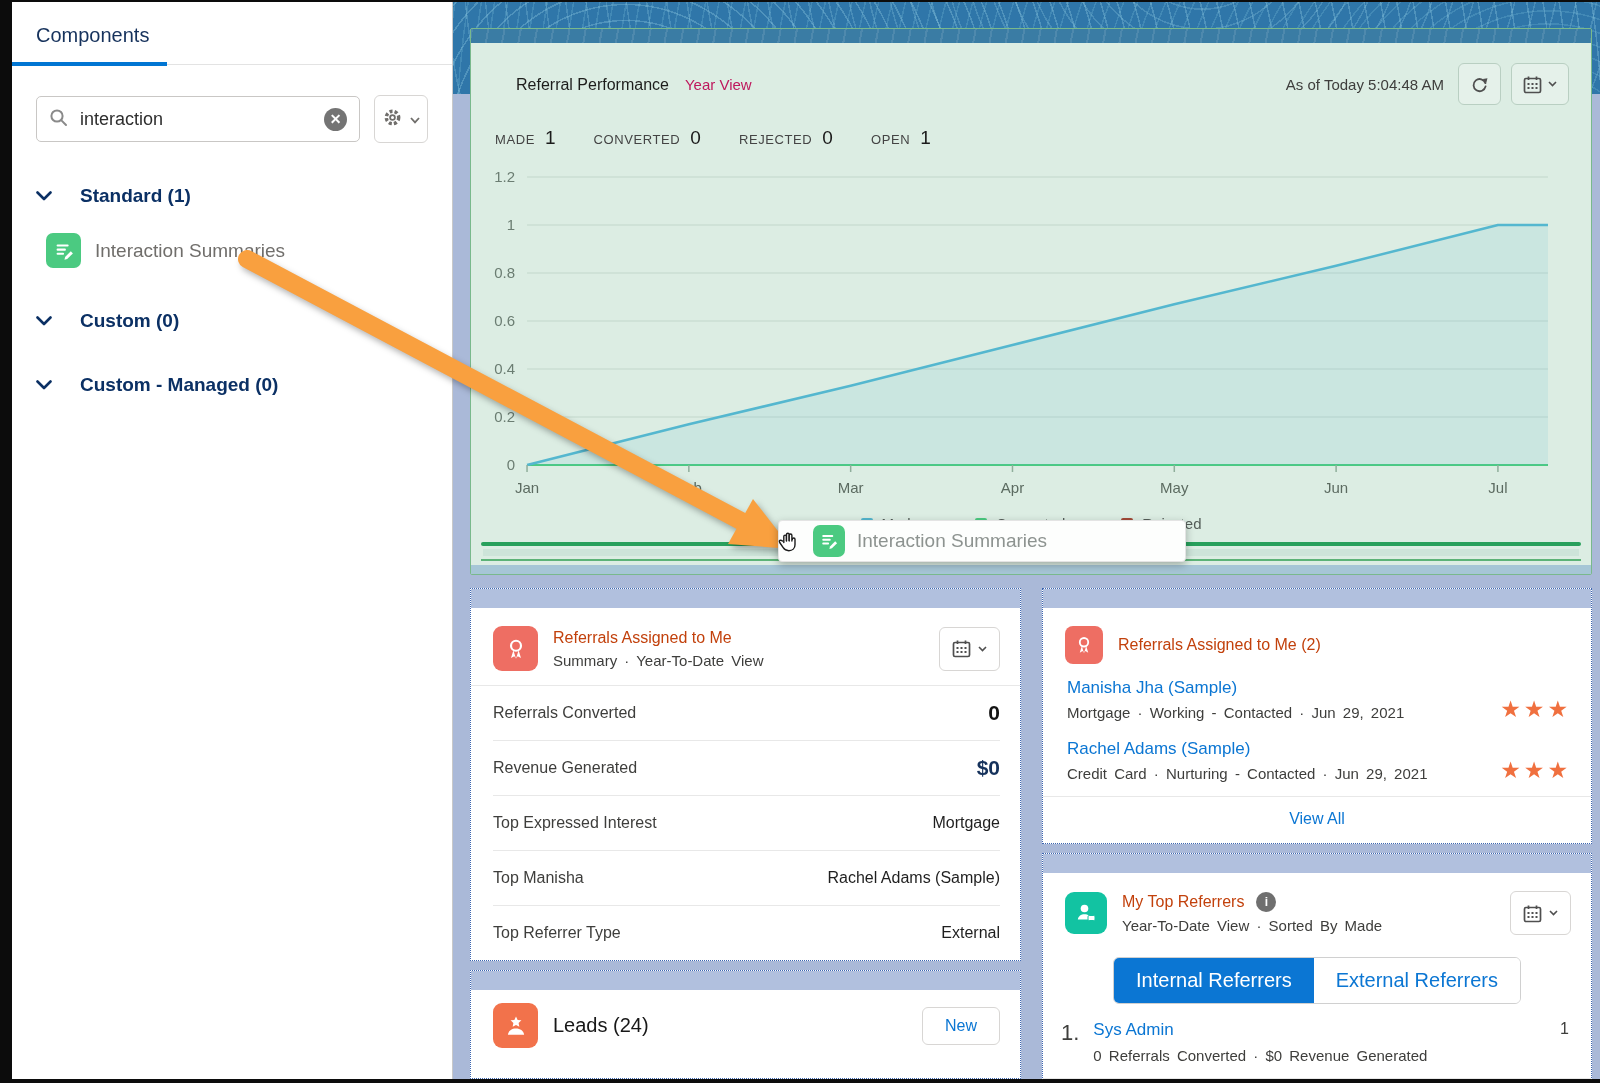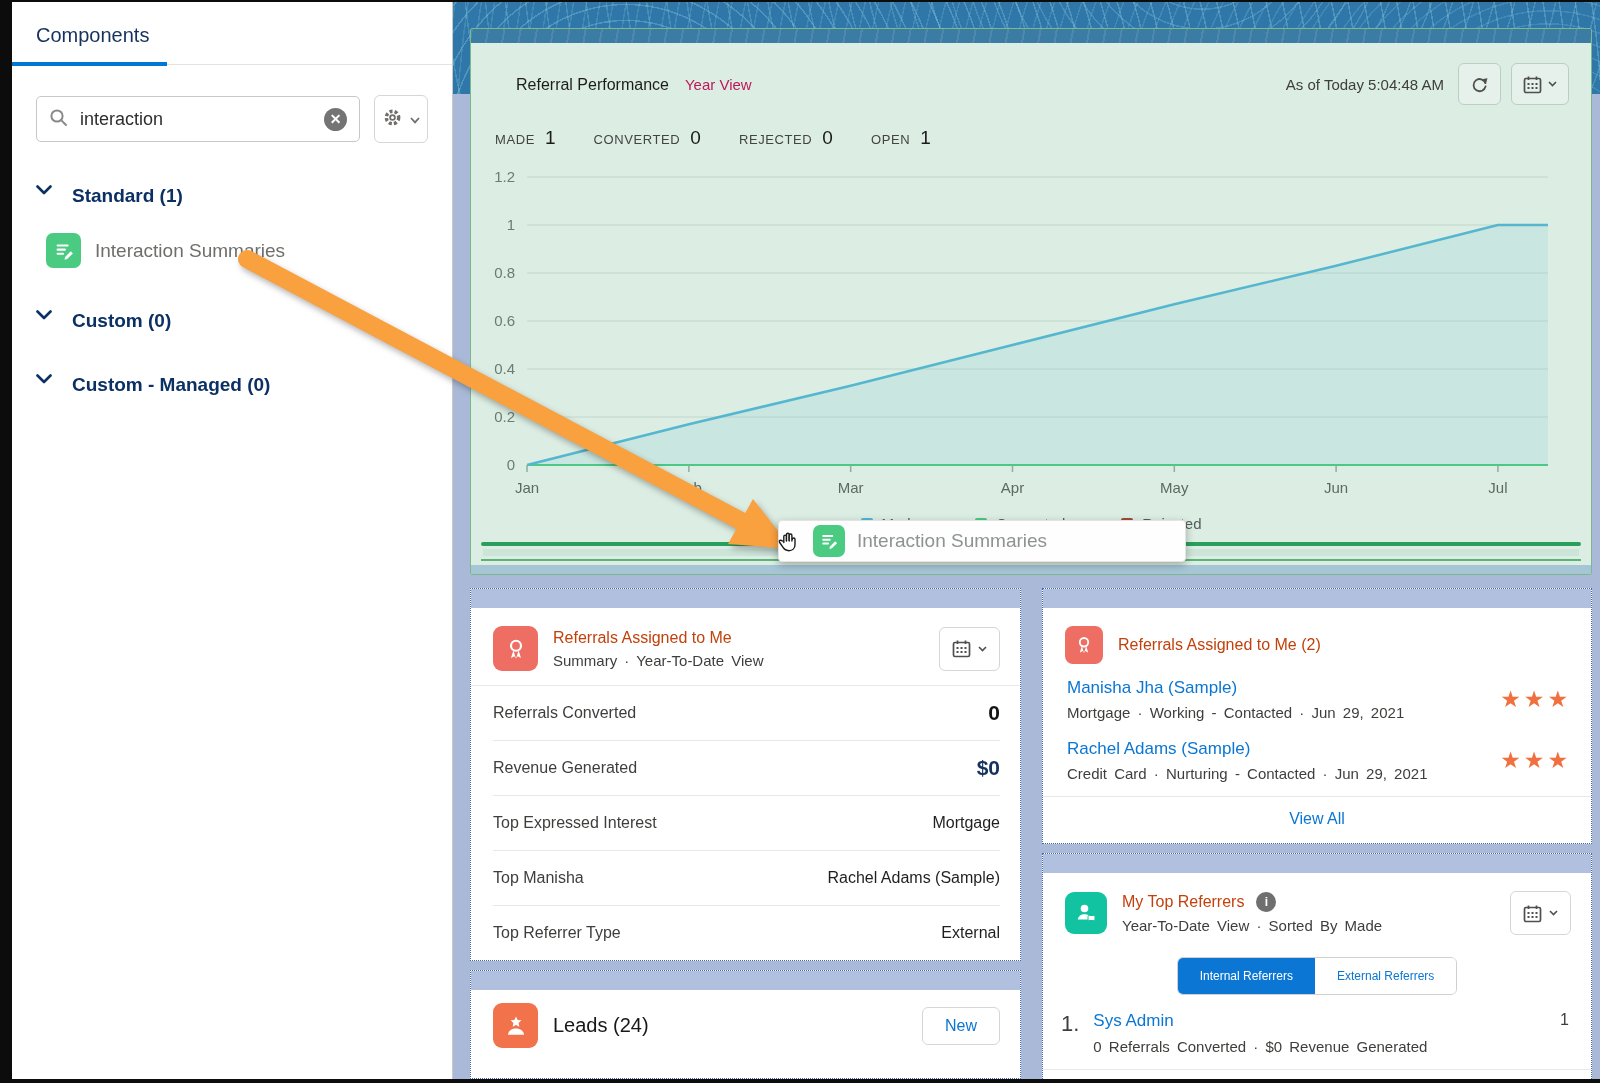--- a/index.html
+++ b/index.html
@@ -10,21 +10,21 @@
   .sidebar{width:440px;background:#fff;border-right:1px solid #c9c9c9;flex:none;display:flex;flex-direction:column;}
   .sb-tabs{border-bottom:1px solid #e3e3e3;padding:22px 0 0 24px;position:relative;height:40px;}
   .sb-tab-label{font-size:20px;color:#16325c;font-weight:500;}
   .sb-tab-underline{position:absolute;left:0;bottom:-2px;width:155px;height:4px;background:#0176d3;}
   .sb-searchrow{display:flex;align-items:center;gap:14px;padding:30px 24px 0 24px;}
   .sb-search{flex:1;display:flex;align-items:center;border:1px solid #c9c7c5;border-radius:5px;height:44px;padding:0 12px;gap:10px;background:#fff;}
   .sb-search input{border:none;outline:none;font-size:18px;color:#2e2e2e;flex:1;font-family:"Liberation Sans",sans-serif;background:transparent;}
   .clear-btn{width:23px;height:23px;border-radius:50%;background:#747474;color:#fff;display:flex;align-items:center;justify-content:center;font-size:14px;font-weight:bold;cursor:pointer;flex:none;}
   .gear-btn{width:60px;height:46px;border:1px solid #d8d6d4;border-radius:6px;background:#fff;display:flex;align-items:center;justify-content:center;gap:7px;cursor:pointer;}
   .sb-section{padding:0 24px;}
-  .sb-sec-head{display:flex;align-items:flex-start;gap:20px;margin-top:42px;cursor:pointer;}
+  .sb-sec-head{display:flex;align-items:center;gap:28px;margin-top:42px;cursor:pointer;}
   .sb-sec-head span{font-size:19px;font-weight:bold;color:#0b3064;}
   .sb-item{display:flex;align-items:center;gap:14px;margin:26px 0 0 10px;cursor:pointer;}
   .doc-icon{width:35px;height:35px;border-radius:7px;background:#4bca81;display:flex;align-items:center;justify-content:center;flex:none;}
   .sb-item-label{font-size:19px;color:#706e6b;}
 
   
   .main{flex:1;background:#aab9d8;position:relative;display:flex;flex-direction:column;overflow:hidden;}
   .banner{position:absolute;top:0;left:0;right:0;height:92px;background-color:#2f76a9;
     background-image:
       repeating-radial-gradient(circle at 15% 160%, rgba(140,200,224,.35) 0 1.5px, rgba(0,0,0,0) 1.5px 16px),
@@ -83,30 +83,30 @@
   .sum-row{display:flex;align-items:center;justify-content:space-between;height:54px;border-bottom:1px solid #e8e8e8;}
   .sum-row:last-child{border-bottom:none;}
   .sum-lbl{font-size:16px;color:#3e3e3c;}
   .sum-val{font-size:16px;color:#1f1f1f;}
   .sum-val.big{font-size:21px;font-weight:bold;color:#141414;}
   .sum-val.money{font-size:21px;font-weight:bold;color:#16325c;}
   .leads-row{display:flex;align-items:center;padding:13px 20px 13px 22px;}
   .leads-title{font-size:20px;color:#181818;margin-left:15px;}
   .new-btn{margin-left:auto;border:1px solid #d8d6d4;border-radius:6px;background:#fff;color:#0b76d3;font-size:16px;padding:9px 22px;cursor:pointer;}
 
-  .ref-entry{display:flex;align-items:center;padding:4px 20px 14px 24px;}
+  .ref-entry{display:flex;align-items:flex-end;padding:4px 20px 14px 24px;}
   .ref-texts{min-width:0;}
   .ref-name{font-size:17px;color:#0b76d3;cursor:pointer;}
   .ref-detail{font-size:15px;color:#3e3e3c;margin-top:6px;word-spacing:3px;}
   .stars{margin-left:auto;color:#f0703f;font-size:23px;letter-spacing:3px;flex:none;line-height:1;}
   .view-link{border-top:1px solid #e8e8e8;text-align:center;padding:13px 0 15px 0;font-size:16px;color:#0b76d3;cursor:pointer;}
 
   .toggle-wrap{display:flex;justify-content:center;margin:10px 0 16px 0;}
   .toggle{display:flex;border:1px solid #d0d0d0;border-radius:6px;overflow:hidden;}
-  .tog-btn{font-size:12px;padding:11px 22px;cursor:pointer;}
+  .tog-btn{font-size:20px;padding:11px 22px;cursor:pointer;}
   .tog-active{background:#0b76d3;color:#fff;}
   .tog-inactive{background:#fff;color:#0b76d3;}
   .rank-row{display:flex;align-items:flex-start;padding:0 22px 14px 18px;}
   .rank-num{font-size:22px;color:#3e3e3c;margin-right:14px;line-height:1.2;}
   .rank-texts{min-width:0;}
   .rank-name{font-size:17px;color:#0b76d3;cursor:pointer;}
   .rank-detail{font-size:15px;color:#3e3e3c;margin-top:7px;word-spacing:3px;}
   .rank-count{margin-left:auto;font-size:16px;color:#3e3e3c;}
   .info-dot{display:inline-flex;width:20px;height:20px;border-radius:50%;background:#6f6f6f;color:#fff;align-items:center;justify-content:center;font-size:12px;font-weight:bold;margin-left:12px;vertical-align:2px;cursor:pointer;}
   .ttl-row{display:flex;align-items:center;}

